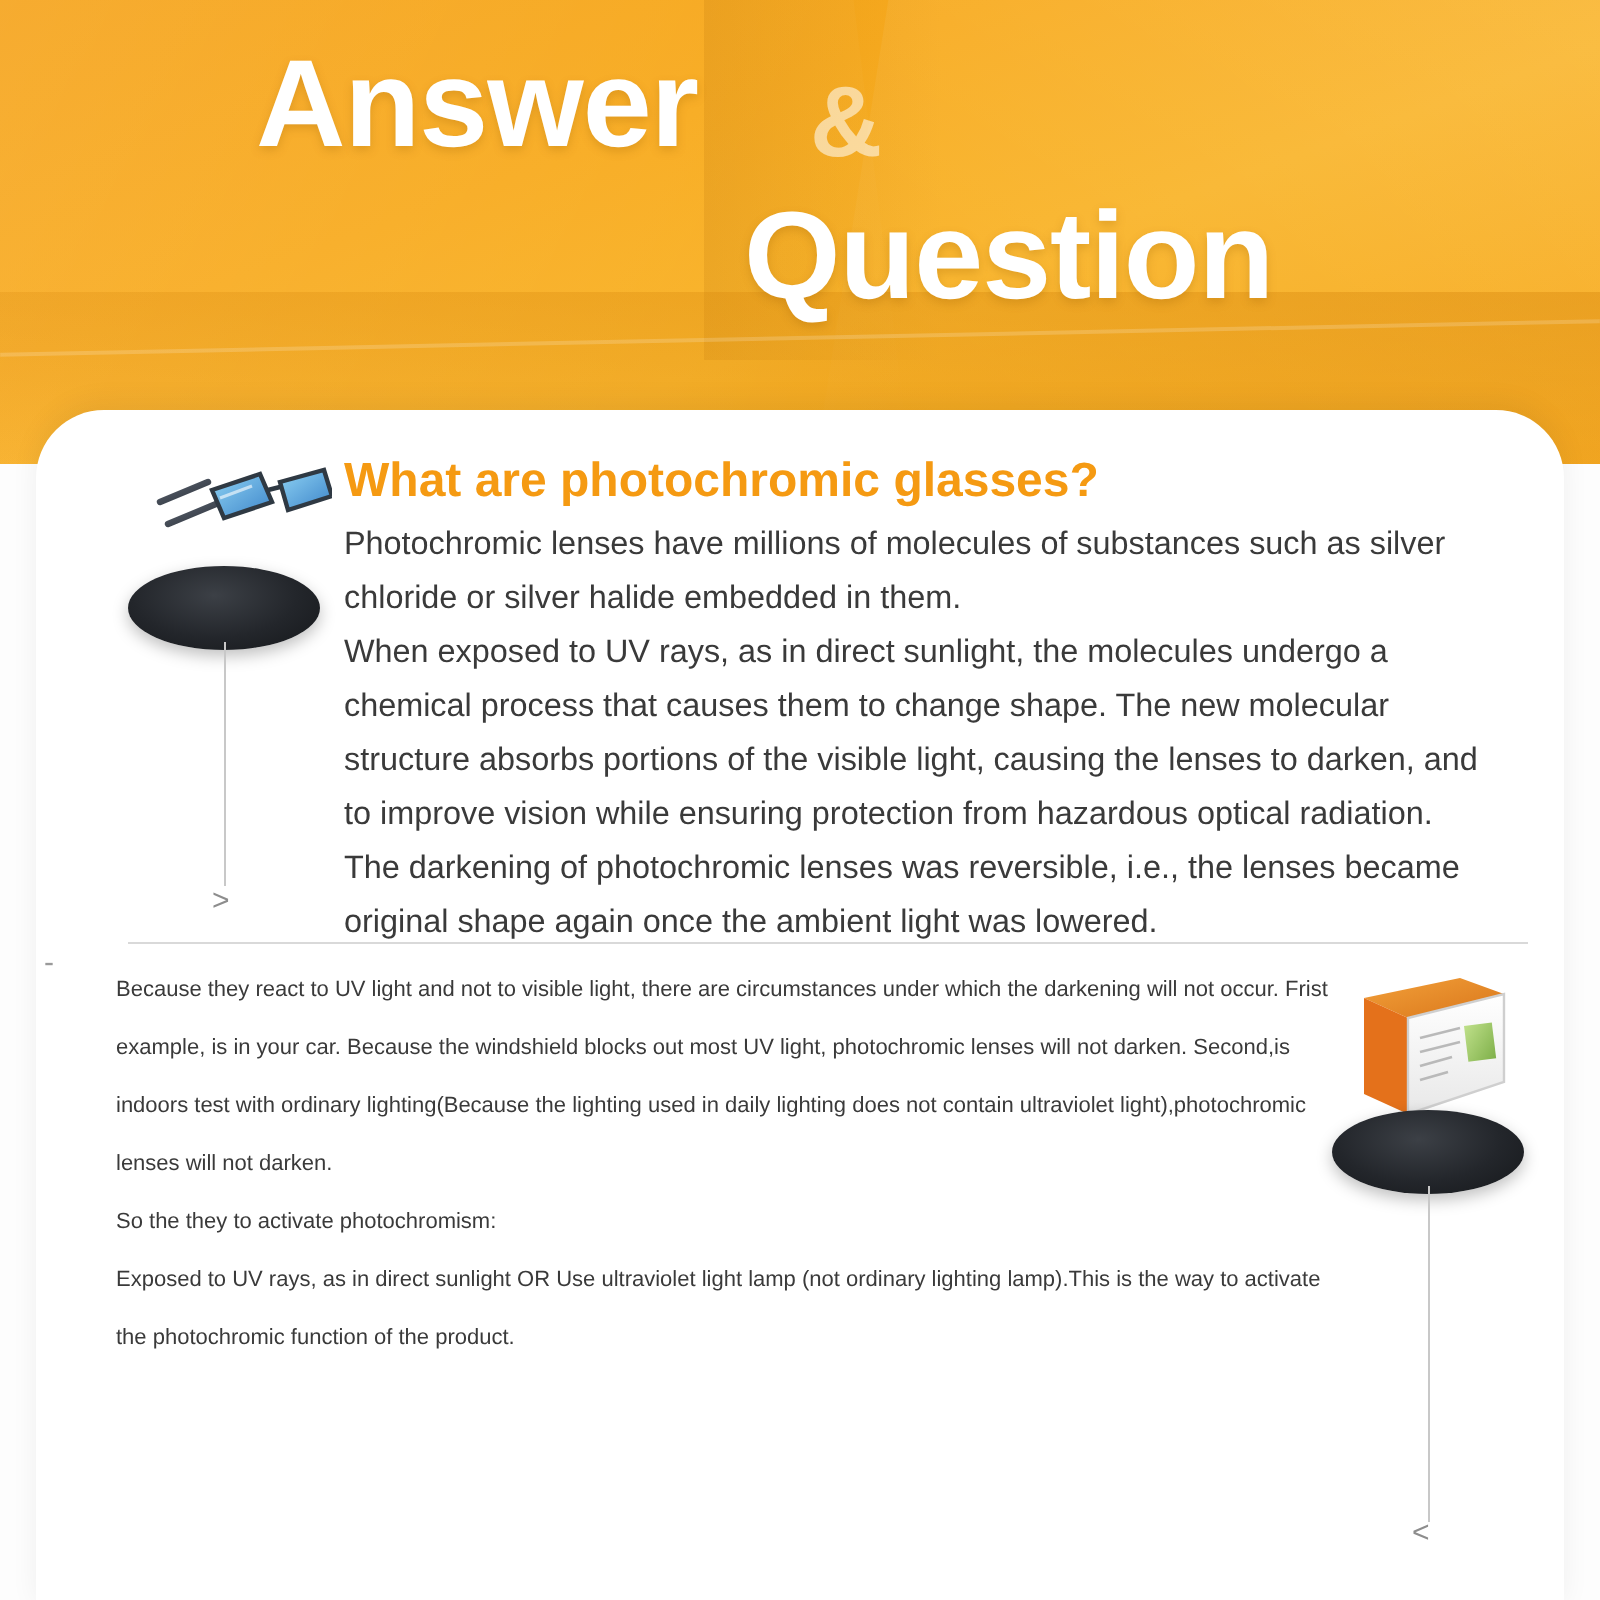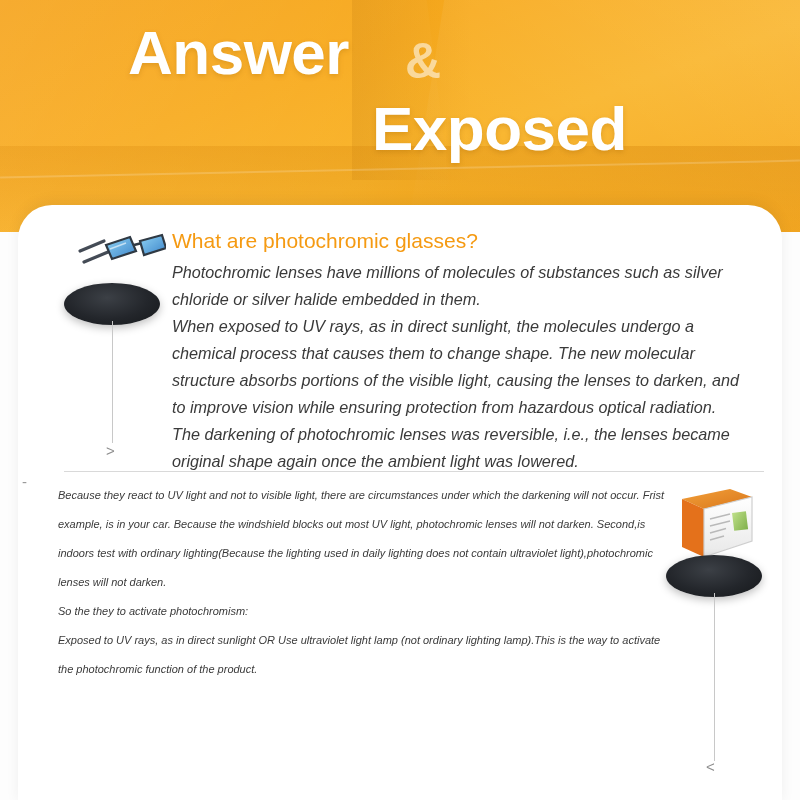--- a/index.html
+++ b/index.html
@@ -103,30 +103,29 @@
     background: #ffffff;
     border-top-left-radius: 34px;
     border-top-right-radius: 34px;
     box-shadow: 0 -4px 14px rgba(0,0,0,0.06);
   }
 
   .qa-block { position: absolute; }
 
   .q-title {
     color: #f59a12;
-    font-weight: normal;
-    font-size: 21px;
+    font-weight: bold;
+    font-size: 24px;
     line-height: 27px;
   }
 
   .a-body {
     color: #3a3a3a;
     font-size: 16.2px;
     line-height: 27px;
-    font-style: italic;
   }
   .a-body p { margin: 0; }
 
   
   .block1 { left: 154px; top: 22px; width: 580px; }
   .block1 .q-title { margin-bottom: 5px; }
 
   
   .divider {
     position: absolute;
@@ -190,21 +189,21 @@
 
   <div class="hero">
     <div class="wedge1"></div>
     <div class="wedge2"></div>
     <div class="cornerShade"></div>
     <div class="floor"></div>
     <div class="floorEdge"></div>
 
     <div class="hero-title-1">Answer</div>
     <div class="hero-amp">&amp;</div>
-    <div class="hero-title-2">Exposed</div>
+    <div class="hero-title-2">Question</div>
   </div>
 
   <div class="card">
 
     <div class="qa-block block1">
       <div class="q-title">What are photochromic glasses?</div>
       <div class="a-body">
         <p>Photochromic lenses have millions of molecules of substances such as silver chloride or silver halide embedded in them.</p>
         <p>When exposed to UV rays, as in direct sunlight, the molecules undergo a chemical process that causes them to change shape. The new molecular structure absorbs portions of the visible light, causing the lenses to darken, and to improve vision while ensuring protection from hazardous optical radiation.</p>
         <p>The darkening of photochromic lenses was reversible, i.e., the lenses became  original shape again once the ambient light was lowered.</p>

